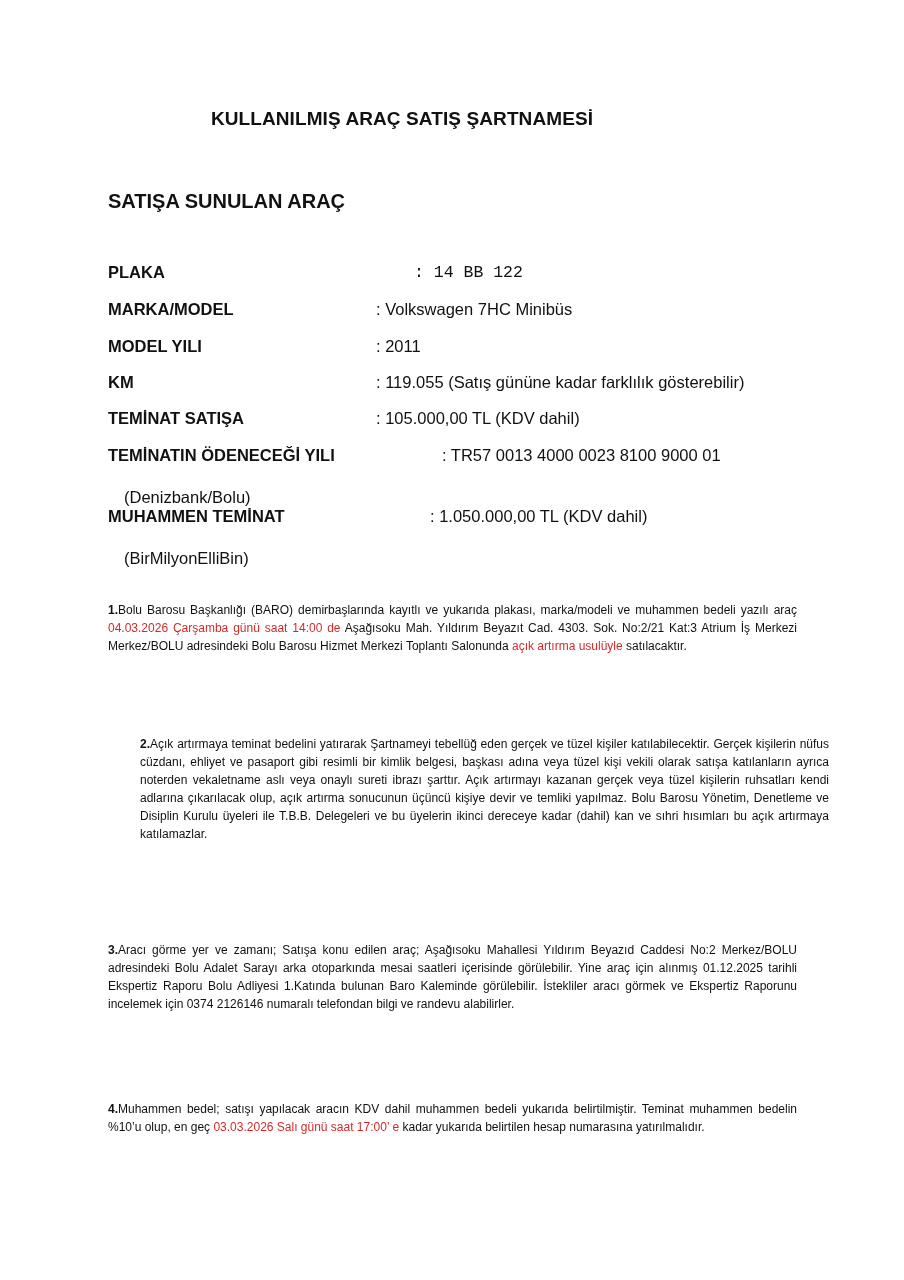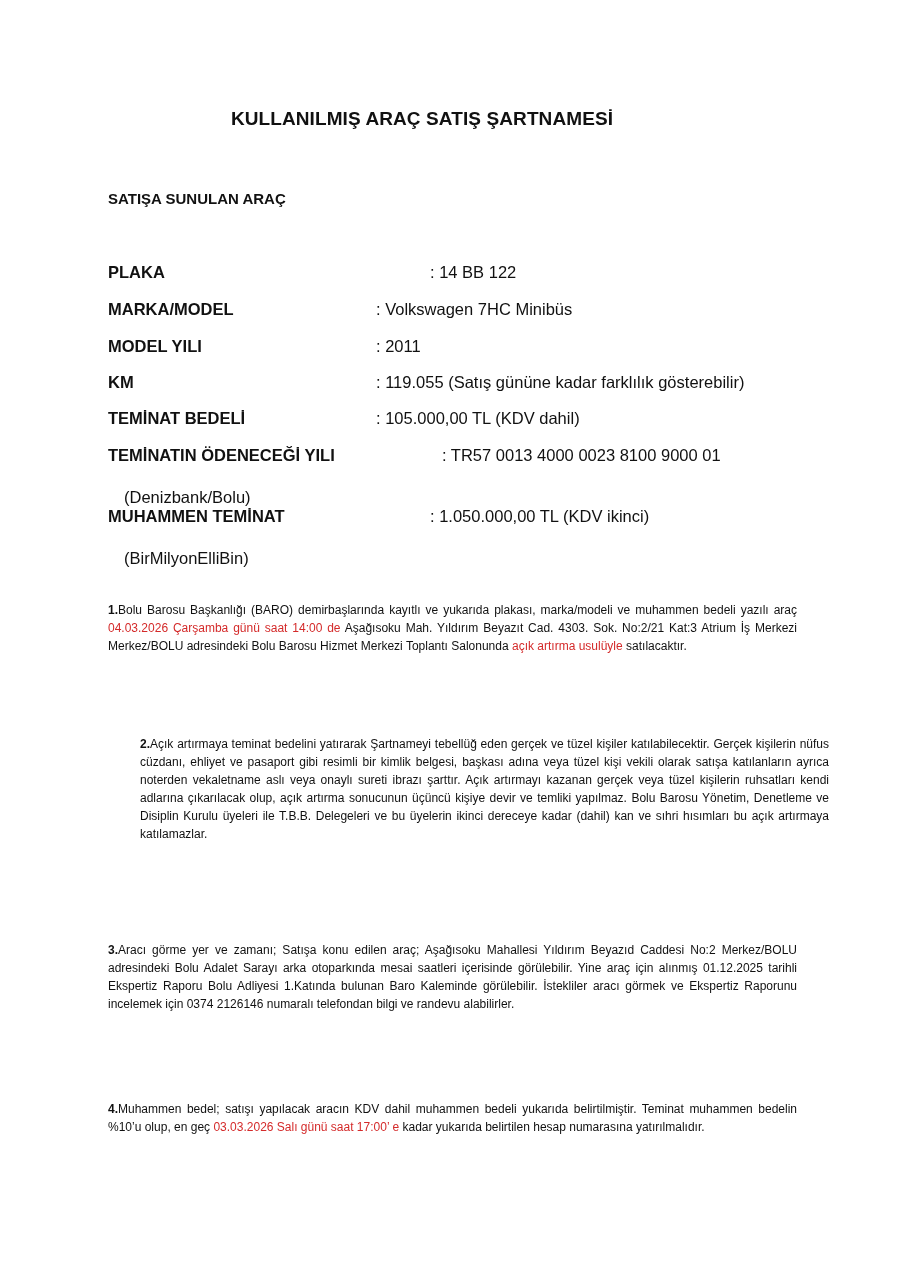--- a/index.html
+++ b/index.html
@@ -1,63 +1,63 @@
 <!DOCTYPE html>
 <html><head>
 <meta charset="utf-8">
 <style>
   html, body { margin: 0; padding: 0; background: #ffffff; }
   body { width: 904px; height: 1280px; position: relative; overflow: hidden;
          font-family: "Liberation Sans", sans-serif; color: #111111; }
   .title { position: absolute; top: 108px; left: 0; width: 804px; text-align: center;
-           font-weight: bold; font-size: 19px; letter-spacing: 0.1px; padding-left: 20px; }
-  .section { position: absolute; top: 190px; left: 108px; font-weight: bold; font-size: 15px; }
+           font-weight: bold; font-size: 19px; letter-spacing: 0.1px; }
+  .section { position: absolute; top: 190px; left: 108px; font-weight: bold; font-size: 20px; }
   .row { position: absolute; left: 108px; font-size: 16.5px; }
   .row .lbl { font-weight: bold; position: absolute; left: 0; top: 0; white-space: nowrap; }
   .row .val { position: absolute; top: 0; white-space: nowrap; }
   .row .sub { position: absolute; left: 0; top: 42px; white-space: nowrap; margin-left: 16px; }
   .para { position: absolute; left: 108px; width: 689px; font-size: 12px; line-height: 18px;
           text-align: justify; }
   .para b { font-weight: bold; }
   .red { color: #d42a2a; }
 </style>
 </head>
 <body>
 
 <div class="title">KULLANILMIŞ ARAÇ SATIŞ ŞARTNAMESİ</div>
 <div class="section">SATIŞA SUNULAN ARAÇ</div>
 
 <div class="row" style="top:263px;">
   <span class="lbl">PLAKA</span>
-  <span class="val" style="left:322px;">: 14 BB 122</span>
+  <span class="val" style="left:306px;font-family:Liberation Mono, monospace;">: 14 BB 122</span>
 </div>
 <div class="row" style="top:300px;">
   <span class="lbl">MARKA/MODEL</span>
   <span class="val" style="left:268px;">: Volkswagen 7HC Minibüs</span>
 </div>
 <div class="row" style="top:337px;">
   <span class="lbl">MODEL YILI</span>
   <span class="val" style="left:268px;">: 2011</span>
 </div>
 <div class="row" style="top:373px;">
   <span class="lbl">KM</span>
   <span class="val" style="left:268px;">: 119.055  (Satış gününe kadar farklılık gösterebilir)</span>
 </div>
 <div class="row" style="top:409px;">
-  <span class="lbl">TEMİNAT BEDELİ</span>
+  <span class="lbl">TEMİNAT SATIŞA</span>
   <span class="val" style="left:268px;">: 105.000,00 TL (KDV dahil)</span>
 </div>
 <div class="row" style="top:446px;">
   <span class="lbl">TEMİNATIN ÖDENECEĞİ YILI</span>
   <span class="val" style="left:322px;margin-left:12px;">: TR57 0013 4000 0023 8100 9000 01</span>
   <span class="sub">(Denizbank/Bolu)</span>
 </div>
 <div class="row" style="top:507px;">
   <span class="lbl">MUHAMMEN TEMİNAT</span>
-  <span class="val" style="left:322px;">:  1.050.000,00 TL (KDV ikinci)</span>
+  <span class="val" style="left:322px;">:  1.050.000,00 TL (KDV dahil)</span>
   <span class="sub">(BirMilyonElliBin)</span>
 </div>
 
 <div class="para" style="top:601px;">
   <b>1.</b><span>Bolu Barosu Başkanlığı (BARO) demirbaşlarında kayıtlı ve yukarıda plakası, marka/modeli ve muhammen bedeli yazılı araç </span><span class="red">04.03.2026 Çarşamba günü saat 14:00 de</span><span>  Aşağısoku Mah. Yıldırım Beyazıt Cad. 4303. Sok. No:2/21 Kat:3 Atrium İş Merkezi Merkez/BOLU adresindeki Bolu Barosu Hizmet Merkezi Toplantı Salonunda </span><span class="red">açık artırma usulüyle</span><span> satılacaktır.</span>
 </div>
 
 <div class="para" style="top:735px;margin-left:32px;">
   <b>2.</b><span>Açık artırmaya teminat bedelini yatırarak Şartnameyi tebellüğ eden gerçek ve tüzel kişiler katılabilecektir. Gerçek kişilerin nüfus cüzdanı, ehliyet ve pasaport gibi resimli bir kimlik belgesi, başkası adına veya tüzel kişi vekili olarak satışa katılanların ayrıca noterden vekaletname aslı  veya onaylı sureti ibrazı şarttır. Açık artırmayı kazanan gerçek veya tüzel kişilerin ruhsatları kendi adlarına çıkarılacak olup, açık artırma sonucunun üçüncü kişiye devir ve temliki yapılmaz. Bolu Barosu Yönetim, Denetleme ve Disiplin Kurulu üyeleri ile T.B.B. Delegeleri ve bu üyelerin ikinci dereceye kadar (dahil) kan ve sıhri hısımları bu açık artırmaya katılamazlar.</span>
 </div>

